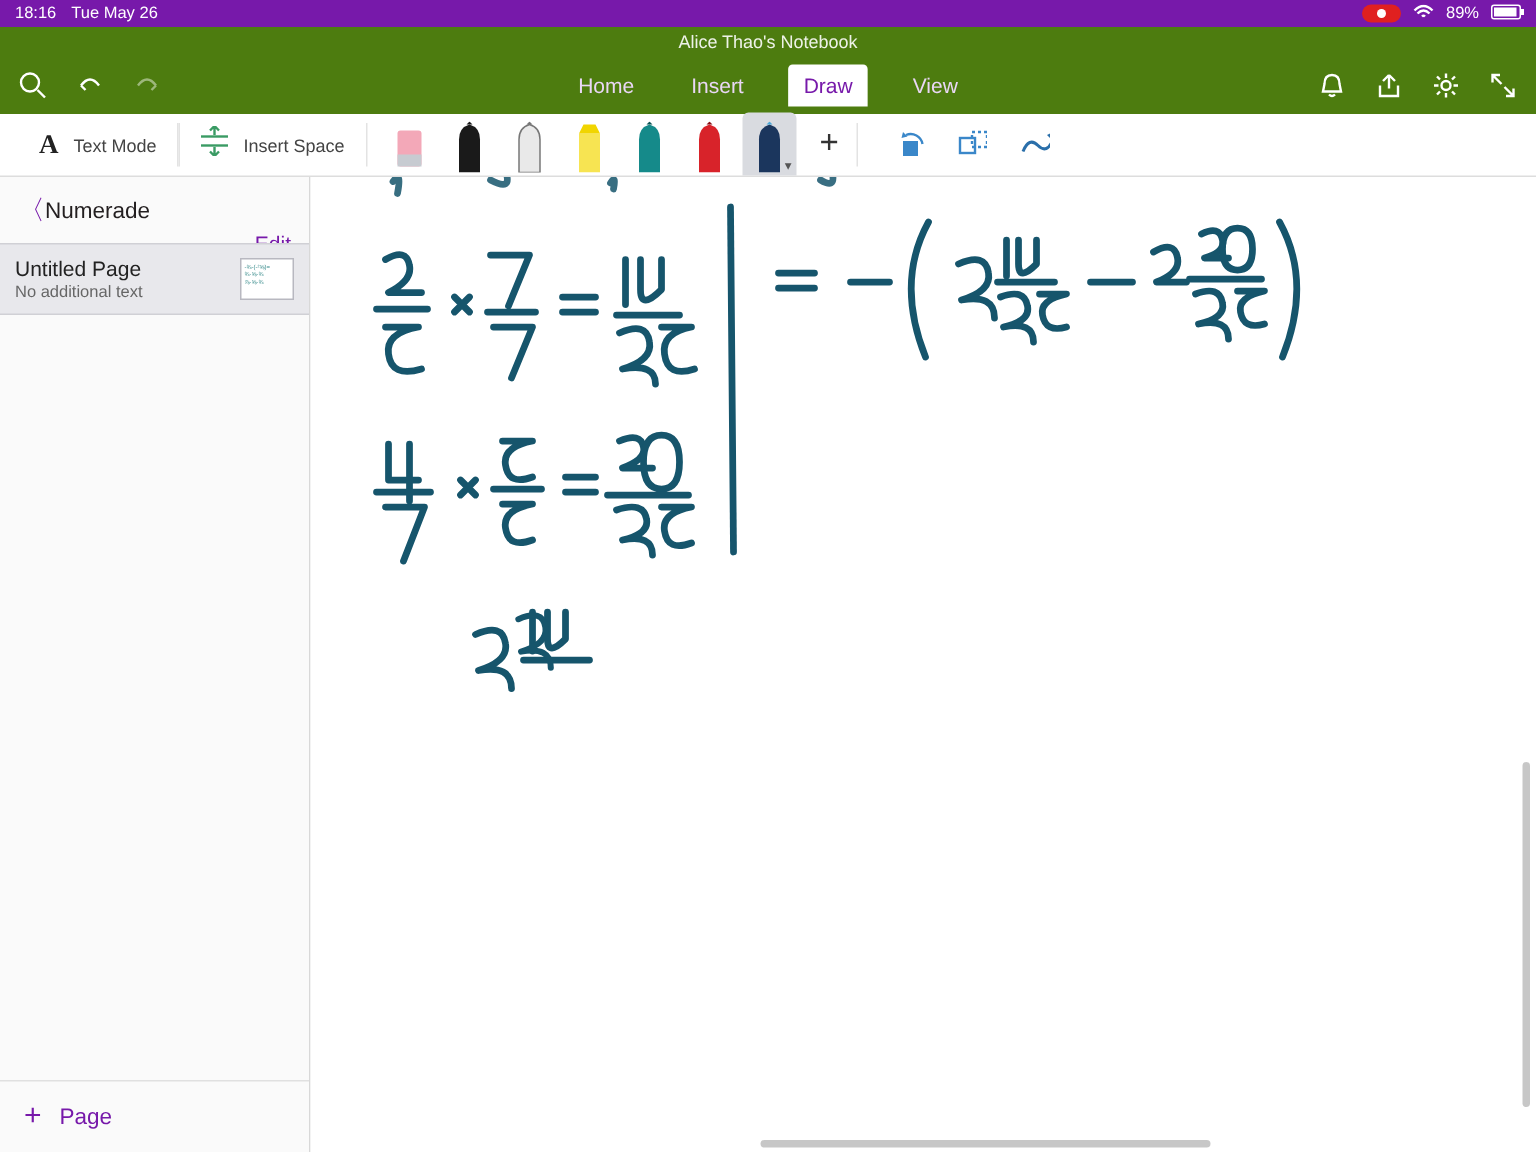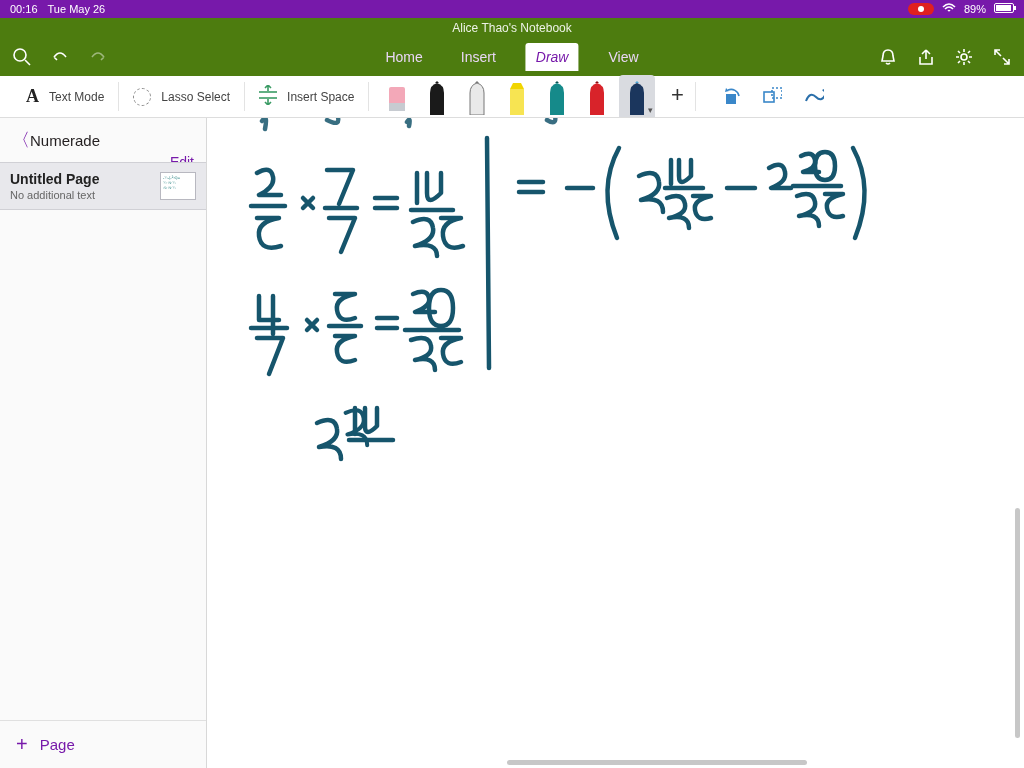--- a/index.html
+++ b/index.html
@@ -15,21 +15,21 @@
   .batt-shell{ width:20px; height:10px; border:1px solid #fff; border-radius:2px; position:relative;}
   .batt-fill{ position:absolute; left:1px; top:1px; bottom:1px; width:85%; background:#fff;}
   .batt-tip{ position:absolute; right:-3px; top:2px; width:2px; height:4px; background:#fff;}
 
   .app-header { background:#4d7c0f; color:#fff; }
   .title-row { text-align:center; font-size:12px; padding:3px 0; opacity:.9;}
   .nav-row { display:flex; align-items:center; height:38px; padding:0 12px; }
   .nav-left, .nav-right { display:flex; gap:18px; align-items:center; }
   .nav-tabs { position:absolute; left:50%; transform:translateX(-50%); display:flex; gap:22px; align-items:center; font-size:14px;}
   .nav-tab { color:#e9d7f5; padding:4px 8px; cursor:pointer;}
-  .nav-tab.active { background:#fff; color:#7719aa; border-radius:3px 3px 0 0; padding:6px 10px;font-style:italic;}
+  .nav-tab.active { background:#fff; color:#7719aa; border-radius:3px 3px 0 0; padding:6px 10px;}
 
   .toolbar { background:#fff; height:42px; border-bottom:1px solid #ddd; display:flex; align-items:stretch; padding:0 12px; position:relative;}
   .tool-group { display:flex; align-items:center; gap:10px; padding:0 14px;}
   .tool-text { font-size:12px; color:#444;}
   .text-mode-a { font-size:18px; font-weight:600; font-family:Georgia,serif; color:#222;}
   .lasso { width:18px; height:18px; border:1.5px dashed #888; border-radius:50%; }
 
   .pen-palette { display:flex; align-items:flex-end; gap:4px; margin-left:10px;}
   .pen { width:36px; height:42px; display:flex; align-items:flex-end; justify-content:center; padding-bottom:2px; cursor:pointer; border-radius:4px 4px 0 0; position:relative;}
   .pen.selected { background:#d9dbe0; }
@@ -41,40 +41,40 @@
   .divider-v { width:1px; background:#e3e3e3; align-self:stretch; margin:6px 0;}
 
   .main { flex:1; display:flex; min-height:0; }
   .sidebar { width:207px; background:#fafafa; border-right:1px solid #d8d8d8; display:flex; flex-direction:column;}
   .side-top { display:flex; align-items:center; height:44px; padding:0 12px;}
   .back-ch{ color:#7719aa; font-size:18px;}
   .nb-name{ flex:1; color:#231f20; font-size:15px;}
   .edit-link{ color:#7719aa; font-size:14px;margin-top:44px;}
   .page-item{ background:#e8e8ec; padding:8px 10px; display:flex; gap:8px; align-items:center; border-top:1px solid #d0d0d5; border-bottom:1px solid #d0d0d5;}
   .page-thumb{ width:36px; height:28px; border:1px solid #b8b8c0; background:#fff; font-size:4px; color:#388; line-height:5px; padding:2px; overflow:hidden;}
-  .page-title{ font-size:14px; color:#222;font-weight:bold;}
+  .page-title{ font-size:14px; color:#222;}
   .page-sub{ font-size:11px; color:#666; margin-top:2px;}
   .side-spacer{ flex:1;}
   .add-page{ height:48px; display:flex; align-items:center; gap:12px; padding:0 16px; color:#7719aa; font-size:15px; border-top:1px solid #e0e0e0;}
   .plus{ font-size:20px; font-weight:300;}
 
   .canvas { flex:1; background:#fff; position:relative; overflow:hidden;}
   .scroll-ind{position:absolute; right:4px; top:390px; width:5px; height:230px; background:rgba(0,0,0,.22); border-radius:3px;}
   .hscroll-ind{position:absolute; bottom:3px; left:300px; width:300px; height:5px; background:rgba(0,0,0,.22); border-radius:3px;}
   .ink { position:absolute; inset:0; }
 
   .svg-icon { stroke:#fff; fill:none; stroke-width:1.6; }
   .svg-icon-dark { stroke:#444; fill:none; stroke-width:1.6; }
 </style>
 </head>
 <body>
 
 <div class="status-bar">
   <div class="status-left">
-    <span>00:16</span>
+    <span>18:16</span>
     <span>Tue May 26</span>
   </div>
   <div class="status-right">
     <span class="rec-pill">
         <span class="rec-dot"></span>
       </span>
     <span class="wifi">
       <svg width="14" height="10" class="svg-icon">
           <path d="M1 4 Q7 -2 13 4 M3 6 Q7 2 11 6 M6 8 Q7 7 8 8"></path>
         </svg>
@@ -139,24 +139,20 @@
     </div>
   </div>
 </div>
 
 <div class="toolbar">
   <div class="tool-group">
     <span class="text-mode-a">A</span>
     <span class="tool-text">Text Mode</span>
   </div>
   <div class="divider-v"></div>
-  <div class="tool-group">
-    <span class="lasso"></span>
-    <span class="tool-text">Lasso Select</span>
-  </div>
   <div class="divider-v"></div>
   <div class="tool-group">
     <span>
       <svg width="18" height="20">
           <g stroke="#3a9b64" stroke-width="1.6" fill="none">
             <line x1="0" y1="7" x2="18" y2="7"></line>
             <line x1="0" y1="13" x2="18" y2="13"></line>
             <path d="M9 0 L9 6 M6 3 L9 0 L12 3"></path>
             <path d="M9 20 L9 14 M6 17 L9 20 L12 17"></path>
           </g>

